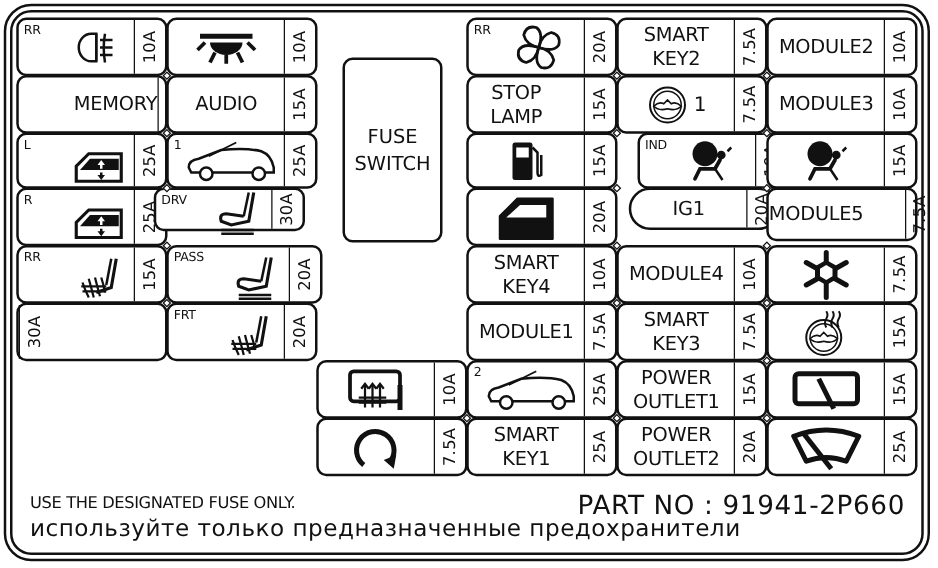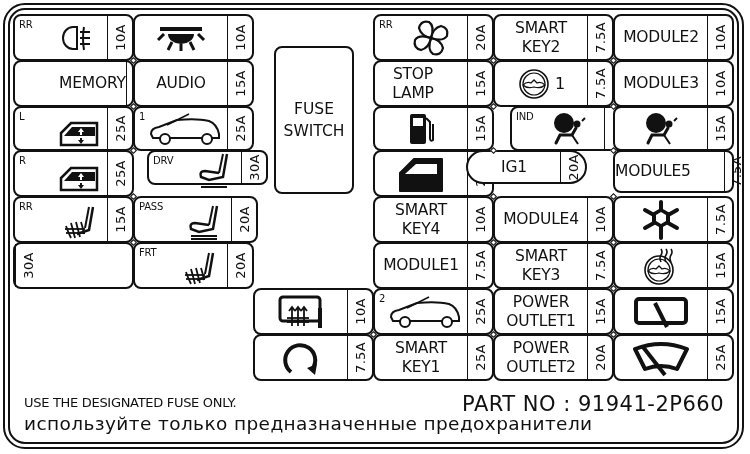--- a/index.html
+++ b/index.html
@@ -136,21 +136,21 @@
       <circle cx="18" cy="27" r="5" fill="#fff" stroke="#111" stroke-width="2"></circle>
       <circle cx="60" cy="27" r="5" fill="#fff" stroke="#111" stroke-width="2"></circle>
       <line x1="20" y1="13" x2="42" y2="2" stroke="#111" stroke-width="1.5"></line>
     </svg>
   </div>
   <div class="amp">
       <span>25A</span>
     </div>
 </div>
 
-<div class="fuse" style="left:147px;top:150px;width:121px;height:35px;">
+<div class="fuse" style="left:123px;top:150px;width:121px;height:35px;">
   <div class="lbl with-tag">
     <span class="tag">DRV</span>
     <svg width="36" height="38" viewBox="0 0 36 38" style="margin-top:4px">
       <path d="M30 3 L26 26 L12 29 L4 26 Q2 20 8 20 L22 22" fill="none" stroke="#111" stroke-width="2.5"></path>
       <path d="M26 3 L22 22" fill="none" stroke="#111" stroke-width="2"></path>
       <line x1="4" y1="33" x2="30" y2="33" stroke="#111" stroke-width="2"></line>
       <line x1="4" y1="36" x2="30" y2="36" stroke="#111" stroke-width="2"></line>
     </svg>
   </div>
   <div class="amp">
@@ -307,21 +307,21 @@
       <path d="M30 10 L33 7" stroke="#111" stroke-width="2"></path>
       <path d="M24 17 L20 24 L8 24 L4 32" fill="none" stroke="#111" stroke-width="3" stroke-linecap="round"></path>
       <path d="M20 24 L26 33" fill="none" stroke="#111" stroke-width="2"></path>
     </svg>
   </div>
   <div class="amp">
       <span>10A</span>
     </div>
 </div>
 
-<div class="fuse" style="left:466px;top:150px;width:121px;height:34px;border-radius:18px;">
+<div class="fuse" style="left:503px;top:150px;width:121px;height:34px;border-radius:18px;">
   <div class="lbl">IG1</div>
   <div class="amp">
       <span>20A</span>
     </div>
 </div>
 
 <div class="fuse" style="left:493px;top:196px;width:121px;height:47px;">
   <div class="lbl">MODULE4</div>
   <div class="amp">
       <span>10A</span>

